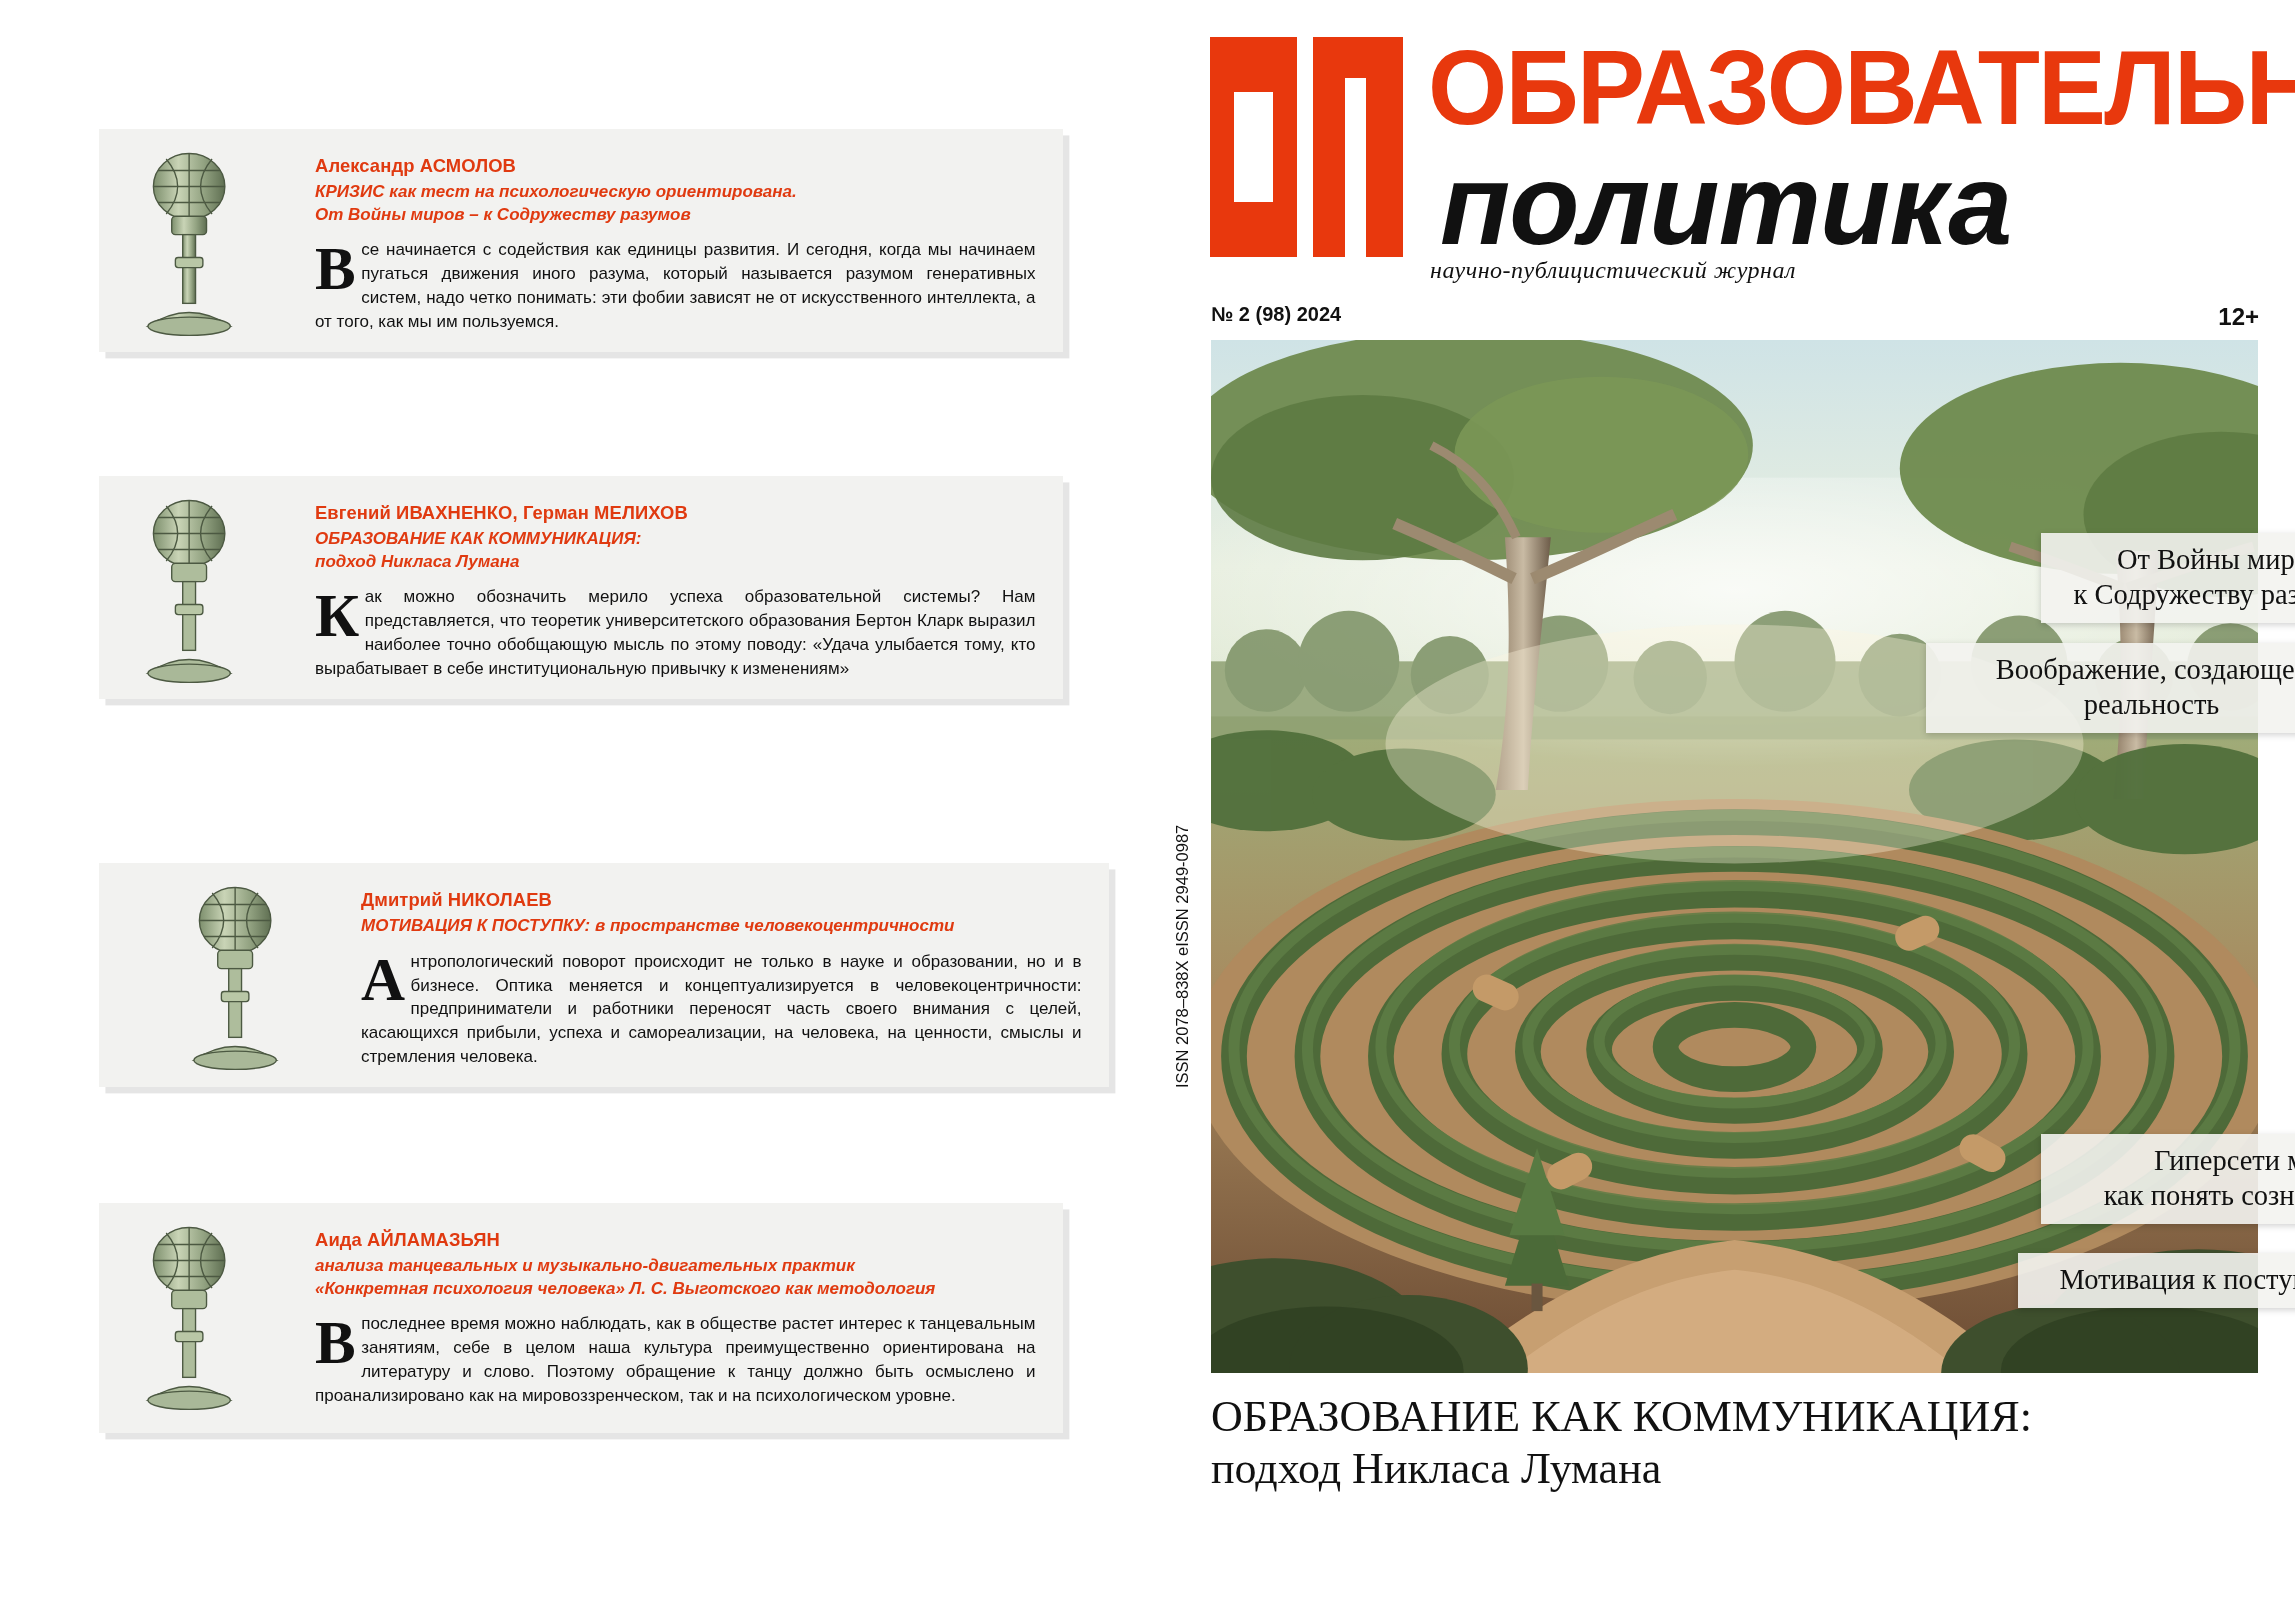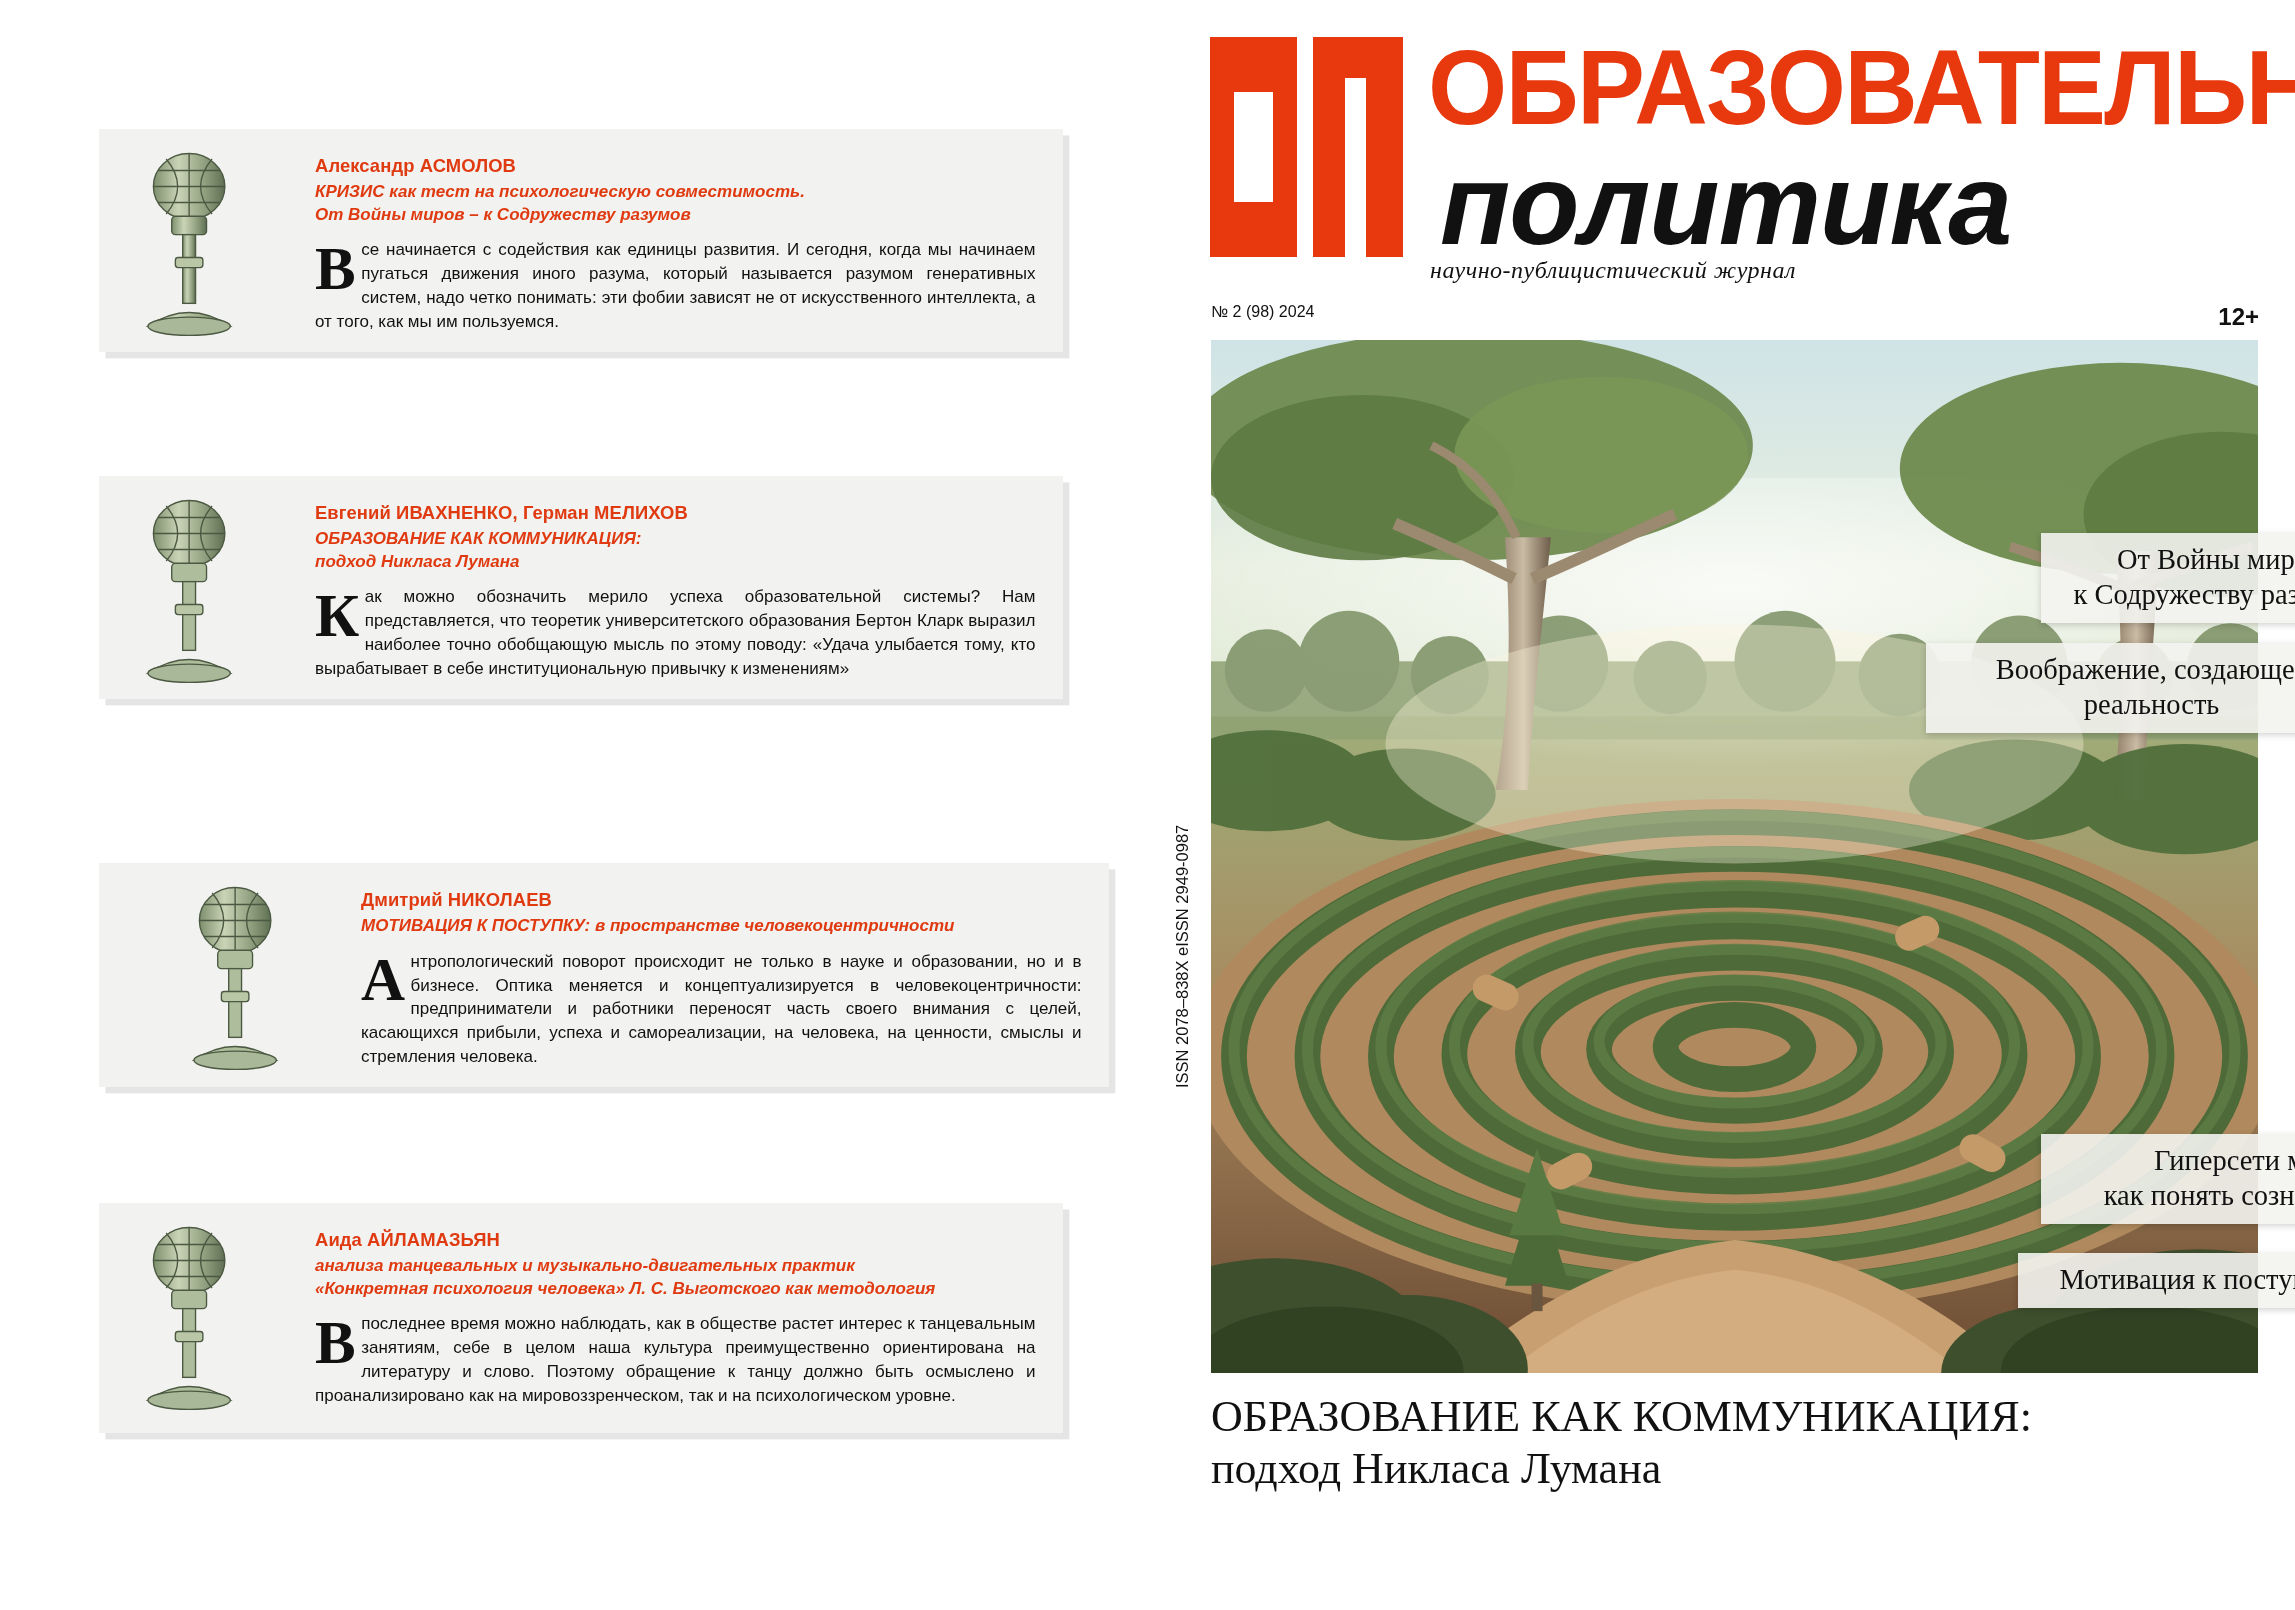--- a/index.html
+++ b/index.html
@@ -141,22 +141,22 @@
     font-family: "Liberation Serif", serif;
     font-style: italic;
     font-size: 24px;
     color: #111111;
     letter-spacing: 0.5px;
   }
 
   .issue-line {
     position: absolute;
     left: 56px; top: 303px;
-    font-size: 16px;
-    font-weight: normal;
+    font-size: 20px;
+    font-weight: bold;
     color: #111;
   }
   .age-mark {
     position: absolute;
     right: 51px; top: 303px;
     font-size: 24px;
     font-weight: bold;
     color: #111;
   }
 
@@ -225,21 +225,21 @@
           <path d="M72 95 h156 M82 60 h136 M82 130 h136 M150 23 v144" stroke="#4c5942" stroke-width="3" fill="none"></path>
           <path d="M100 35 q50 60 0 120 M200 35 q-50 60 0 120" stroke="#4c5942" stroke-width="3" fill="none"></path>
           <rect x="112" y="160" width="76" height="40" rx="8" fill="url(#mg1)" stroke="#4c5942" stroke-width="3"></rect>
           <rect x="136" y="200" width="28" height="150" fill="url(#mg1)" stroke="#4c5942" stroke-width="3"></rect>
           <rect x="120" y="250" width="60" height="22" rx="6" fill="#b9c7a6" stroke="#4c5942" stroke-width="3"></rect>
           <path d="M60 400 q90 -60 180 0 z" fill="url(#mg1)" stroke="#4c5942" stroke-width="3"></path>
           <ellipse cx="150" cy="400" rx="90" ry="20" fill="#a9b898" stroke="#4c5942" stroke-width="3"></ellipse>
         </svg>
       </div>
       <div class="author">Александр АСМОЛОВ</div>
-      <div class="title-line">КРИЗИС как тест на психологическую совместимость.</div>
+      <div class="title-line">КРИЗИС как тест на психологическую ориентирована.</div>
       <div class="title-line">От Войны миров – к Содружеству разумов</div>
       <div class="body-text">
         <span class="dropcap">В</span><span>се начинается с содействия как единицы развития. И сегодня, когда мы начинаем пугаться движения иного разума, который называется разумом генеративных систем, надо четко понимать: эти фобии зависят не от искусственного интеллекта, а от того, как мы им пользуемся.</span>
       </div>
     </div>
   </div>
 
   <div class="quote-block" style="top:476px;">
     <div class="quote-inner" style="min-height:211px;">
       <div class="mic">

